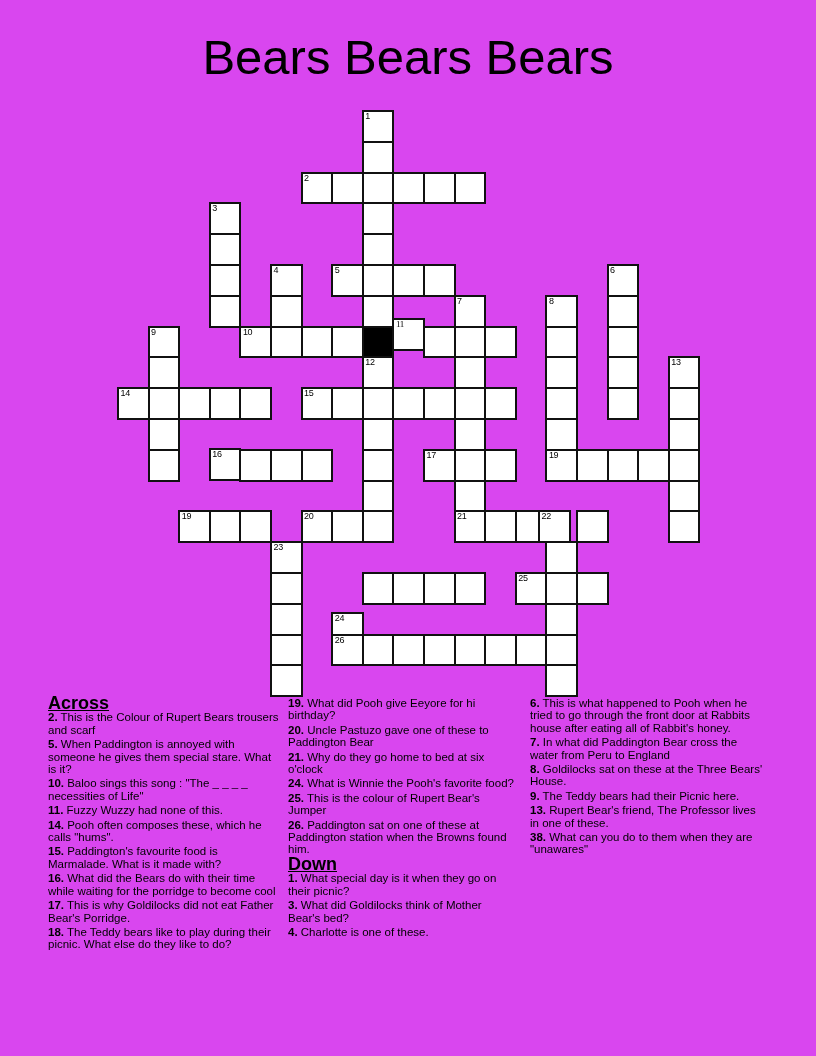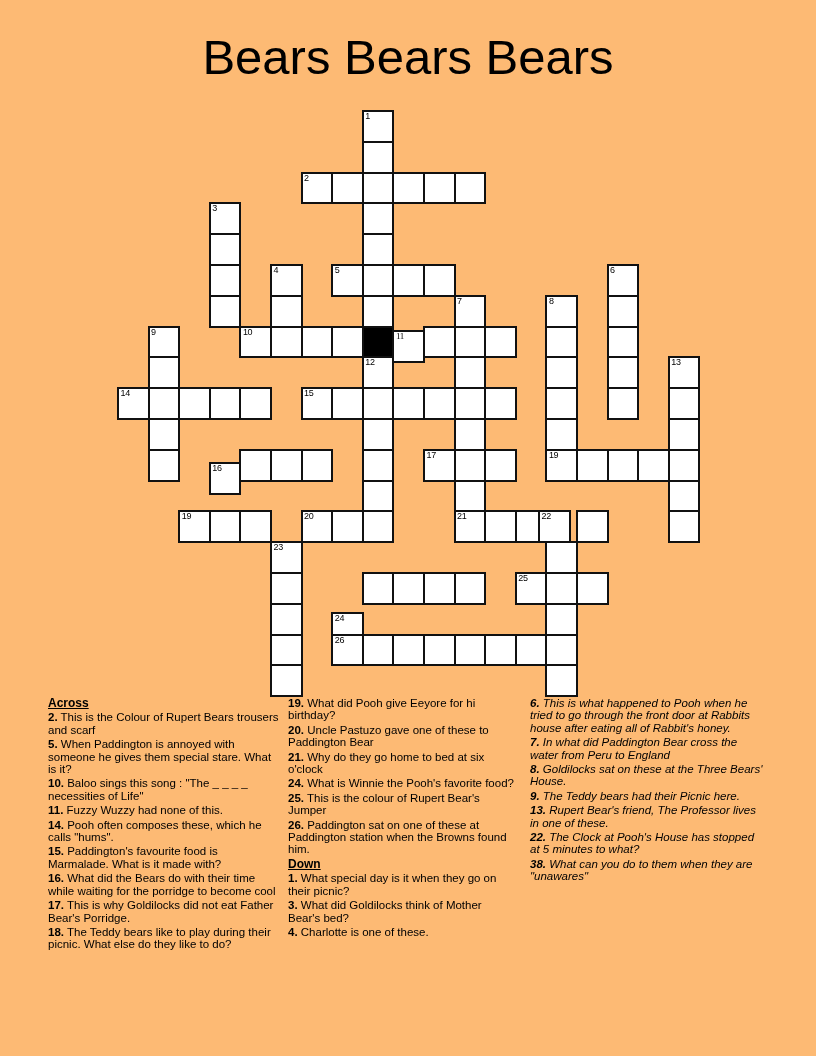--- a/index.html
+++ b/index.html
@@ -1,40 +1,40 @@
 <!DOCTYPE html>
 <html><head>
 <meta charset="utf-8">
 <style>
   html,body{margin:0;padding:0;background:#fff;}
   .page{
-    position:relative;width:816px;height:1056px;background:#fdba74;
+    position:relative;width:816px;height:1056px;background:#d946ef;
     font-family:"Liberation Sans","DejaVu Sans",sans-serif;color:#000;overflow:hidden;
   }
   .title{
     position:absolute;top:30px;left:0;width:100%;text-align:center;
     font-size:49px;line-height:1.12;font-weight:400;letter-spacing:0px;
   }
   #grid{position:absolute;left:0;top:0;width:816px;height:700px;}
   .cell{
     position:absolute;width:32.6px;height:32.8px;box-sizing:border-box;
     border:2px solid #111;background:#fff;
   }
   .cell.black{background:#000;}
   .cellnum{
     position:absolute;top:-1px;left:1.5px;font-size:9px;line-height:10px;
     font-weight:400;letter-spacing:-0.3px;
   }
   .clue-col{position:absolute;top:697px;font-size:11.5px;line-height:12.4px;}
   #cluecol0{left:48px;width:233px;}
   #cluecol1{left:288px;width:228px;}
-  #cluecol2{left:530px;width:233px;font-style:italic;}
+  #cluecol2{left:530px;width:233px;}
   .clue{margin:0 0 2px 0;}
   .clue b{font-weight:700;}
-  .clue-header{font-weight:700;text-decoration:underline;margin:0 0 2px 0;font-size:12px;}
+  .clue-header{font-weight:700;text-decoration:underline;margin:0 0 2px 0;font-size:18px;}
 </style>
 </head>
 <body>
 
 <div class="page">
   <div class="title">Bears Bears Bears</div>
   <div id="grid">
       <div class="cell" style="left: 361.8px; top: 110px;">
         <span class="cellnum">1</span>
       </div>
@@ -101,21 +101,21 @@
       </div>
       <div class="cell" style="left: 147.6px; top: 356.4px;"></div>
       <div class="cell" style="left: 147.6px; top: 387.2px;"></div>
       <div class="cell" style="left: 147.6px; top: 418px;"></div>
       <div class="cell" style="left: 147.6px; top: 448.8px;"></div>
       <div class="cell" style="left: 239.4px; top: 325.6px;">
         <span class="cellnum">10</span>
       </div>
       <div class="cell" style="left: 300.6px; top: 325.6px;"></div>
       <div class="cell" style="left: 331.2px; top: 325.6px;"></div>
-      <div class="cell" style="left: 392.4px; top: 330px; font-family: Liberation Serif, serif;">
+      <div class="cell" style="left: 392.4px; top: 318px; font-family: Liberation Serif, serif;">
         <span class="cellnum">11</span>
       </div>
       <div class="cell" style="left: 423px; top: 325.6px;"></div>
       <div class="cell" style="left: 484.2px; top: 325.6px;"></div>
       <div class="cell" style="left: 361.8px; top: 356.4px;">
         <span class="cellnum">12</span>
       </div>
       <div class="cell" style="left: 361.8px; top: 387.2px;"></div>
       <div class="cell" style="left: 361.8px; top: 418px;"></div>
       <div class="cell" style="left: 361.8px; top: 448.8px;"></div>
@@ -135,21 +135,21 @@
       <div class="cell" style="left: 178.2px; top: 387.2px;"></div>
       <div class="cell" style="left: 208.8px; top: 387.2px;"></div>
       <div class="cell" style="left: 239.4px; top: 387.2px;"></div>
       <div class="cell" style="left: 300.6px; top: 387.2px;">
         <span class="cellnum">15</span>
       </div>
       <div class="cell" style="left: 331.2px; top: 387.2px;"></div>
       <div class="cell" style="left: 392.4px; top: 387.2px;"></div>
       <div class="cell" style="left: 423px; top: 387.2px;"></div>
       <div class="cell" style="left: 484.2px; top: 387.2px;"></div>
-      <div class="cell" style="left: 208.8px; top: 462px; text-align: right;">
+      <div class="cell" style="left: 208.8px; top: 448px; text-align: right;">
         <span class="cellnum">16</span>
       </div>
       <div class="cell" style="left: 239.4px; top: 448.8px;"></div>
       <div class="cell" style="left: 270px; top: 448.8px;"></div>
       <div class="cell" style="left: 300.6px; top: 448.8px;"></div>
       <div class="cell" style="left: 423px; top: 448.8px;">
         <span class="cellnum">17</span>
       </div>
       <div class="cell" style="left: 484.2px; top: 448.8px;"></div>
       <div class="cell" style="left: 576px; top: 448.8px;"></div>
@@ -227,16 +227,15 @@
       <div class="clue"><b>1.</b> <span>What special day is it when they go on their picnic?</span></div>
       <div class="clue"><b>3.</b> <span>What did Goldilocks think of Mother Bear's bed?</span></div>
       <div class="clue"><b>4.</b> <span>Charlotte is one of these.</span></div>
     </div>
   <div class="clue-col" id="cluecol2">
       <div class="clue"><b>6.</b> <span>This is what happened to Pooh when he tried to go through the front door at Rabbits house after eating all of Rabbit's honey.</span></div>
       <div class="clue"><b>7.</b> <span>In what did Paddington Bear cross the water from Peru to England</span></div>
       <div class="clue"><b>8.</b> <span>Goldilocks sat on these at the Three Bears' House.</span></div>
       <div class="clue"><b>9.</b> <span>The Teddy bears had their Picnic here.</span></div>
       <div class="clue"><b>13.</b> <span>Rupert Bear's friend, The Professor lives in one of these.</span></div>
-      <div class="clue"><b>22.</b> <span>The Clock at Pooh's House has stopped at 5 minutes to what?</span></div>
       <div class="clue"><b>38.</b> <span>What can you do to them when they are "unawares"</span></div>
     </div>
 </div>
 
 </body></html>

